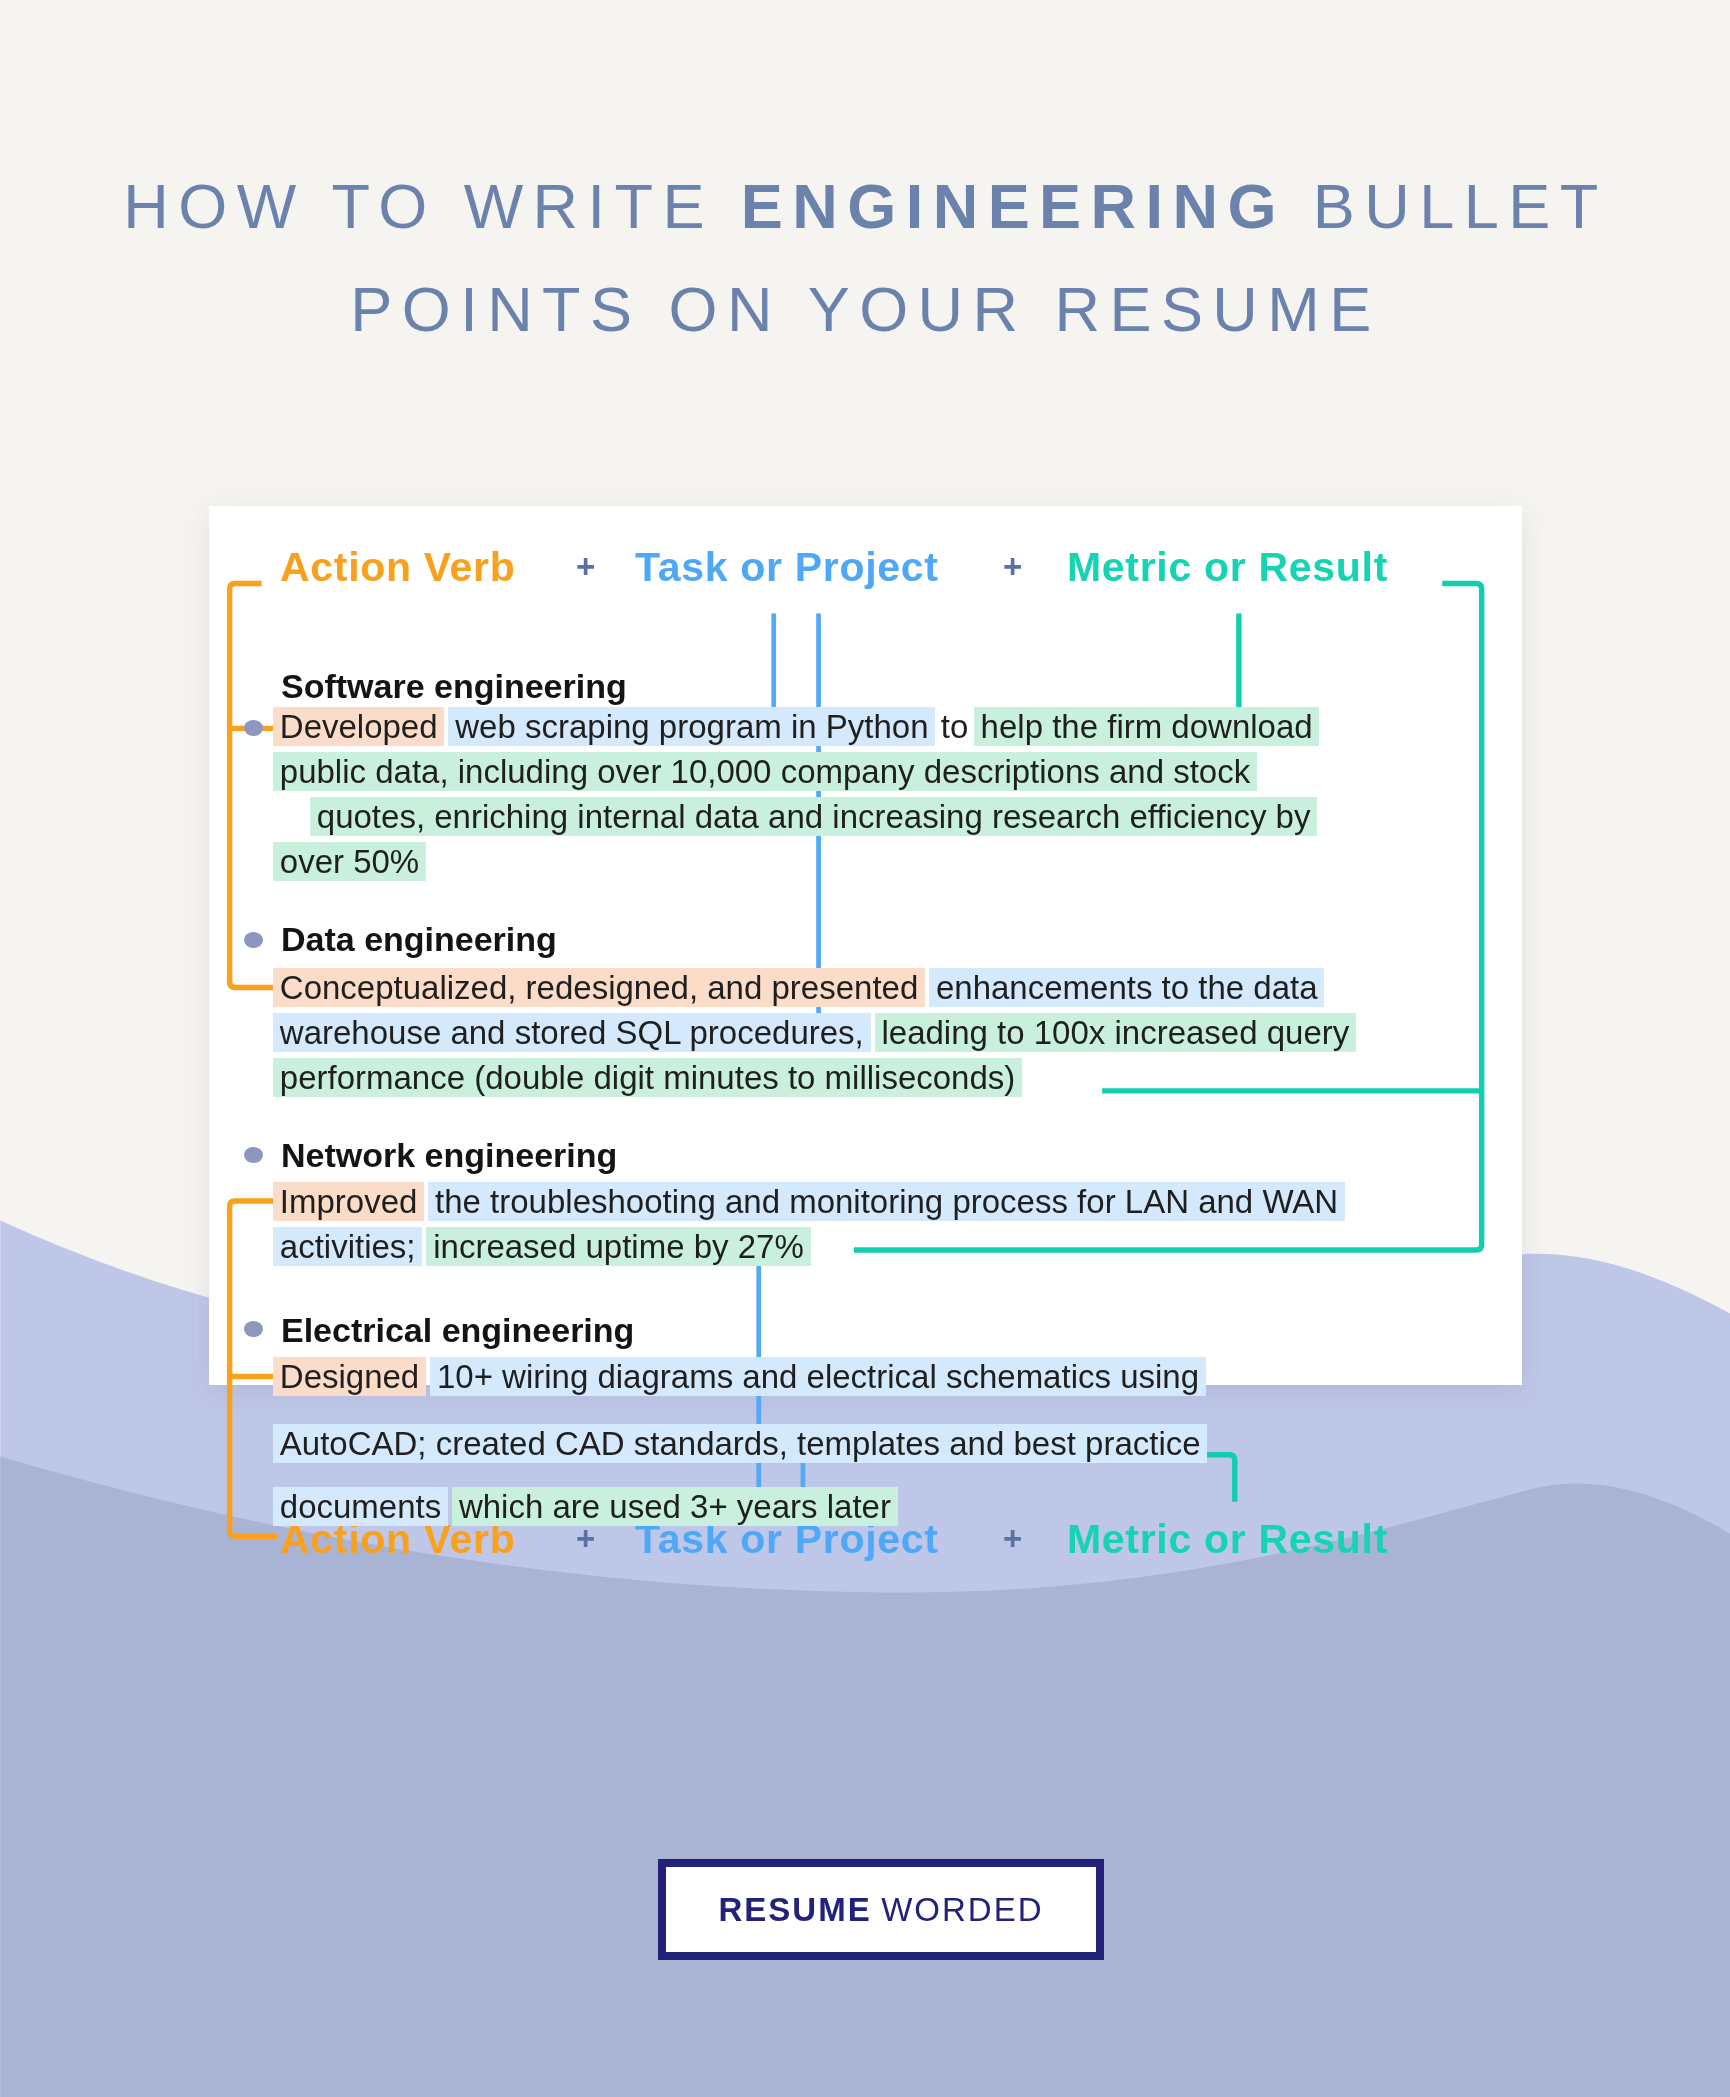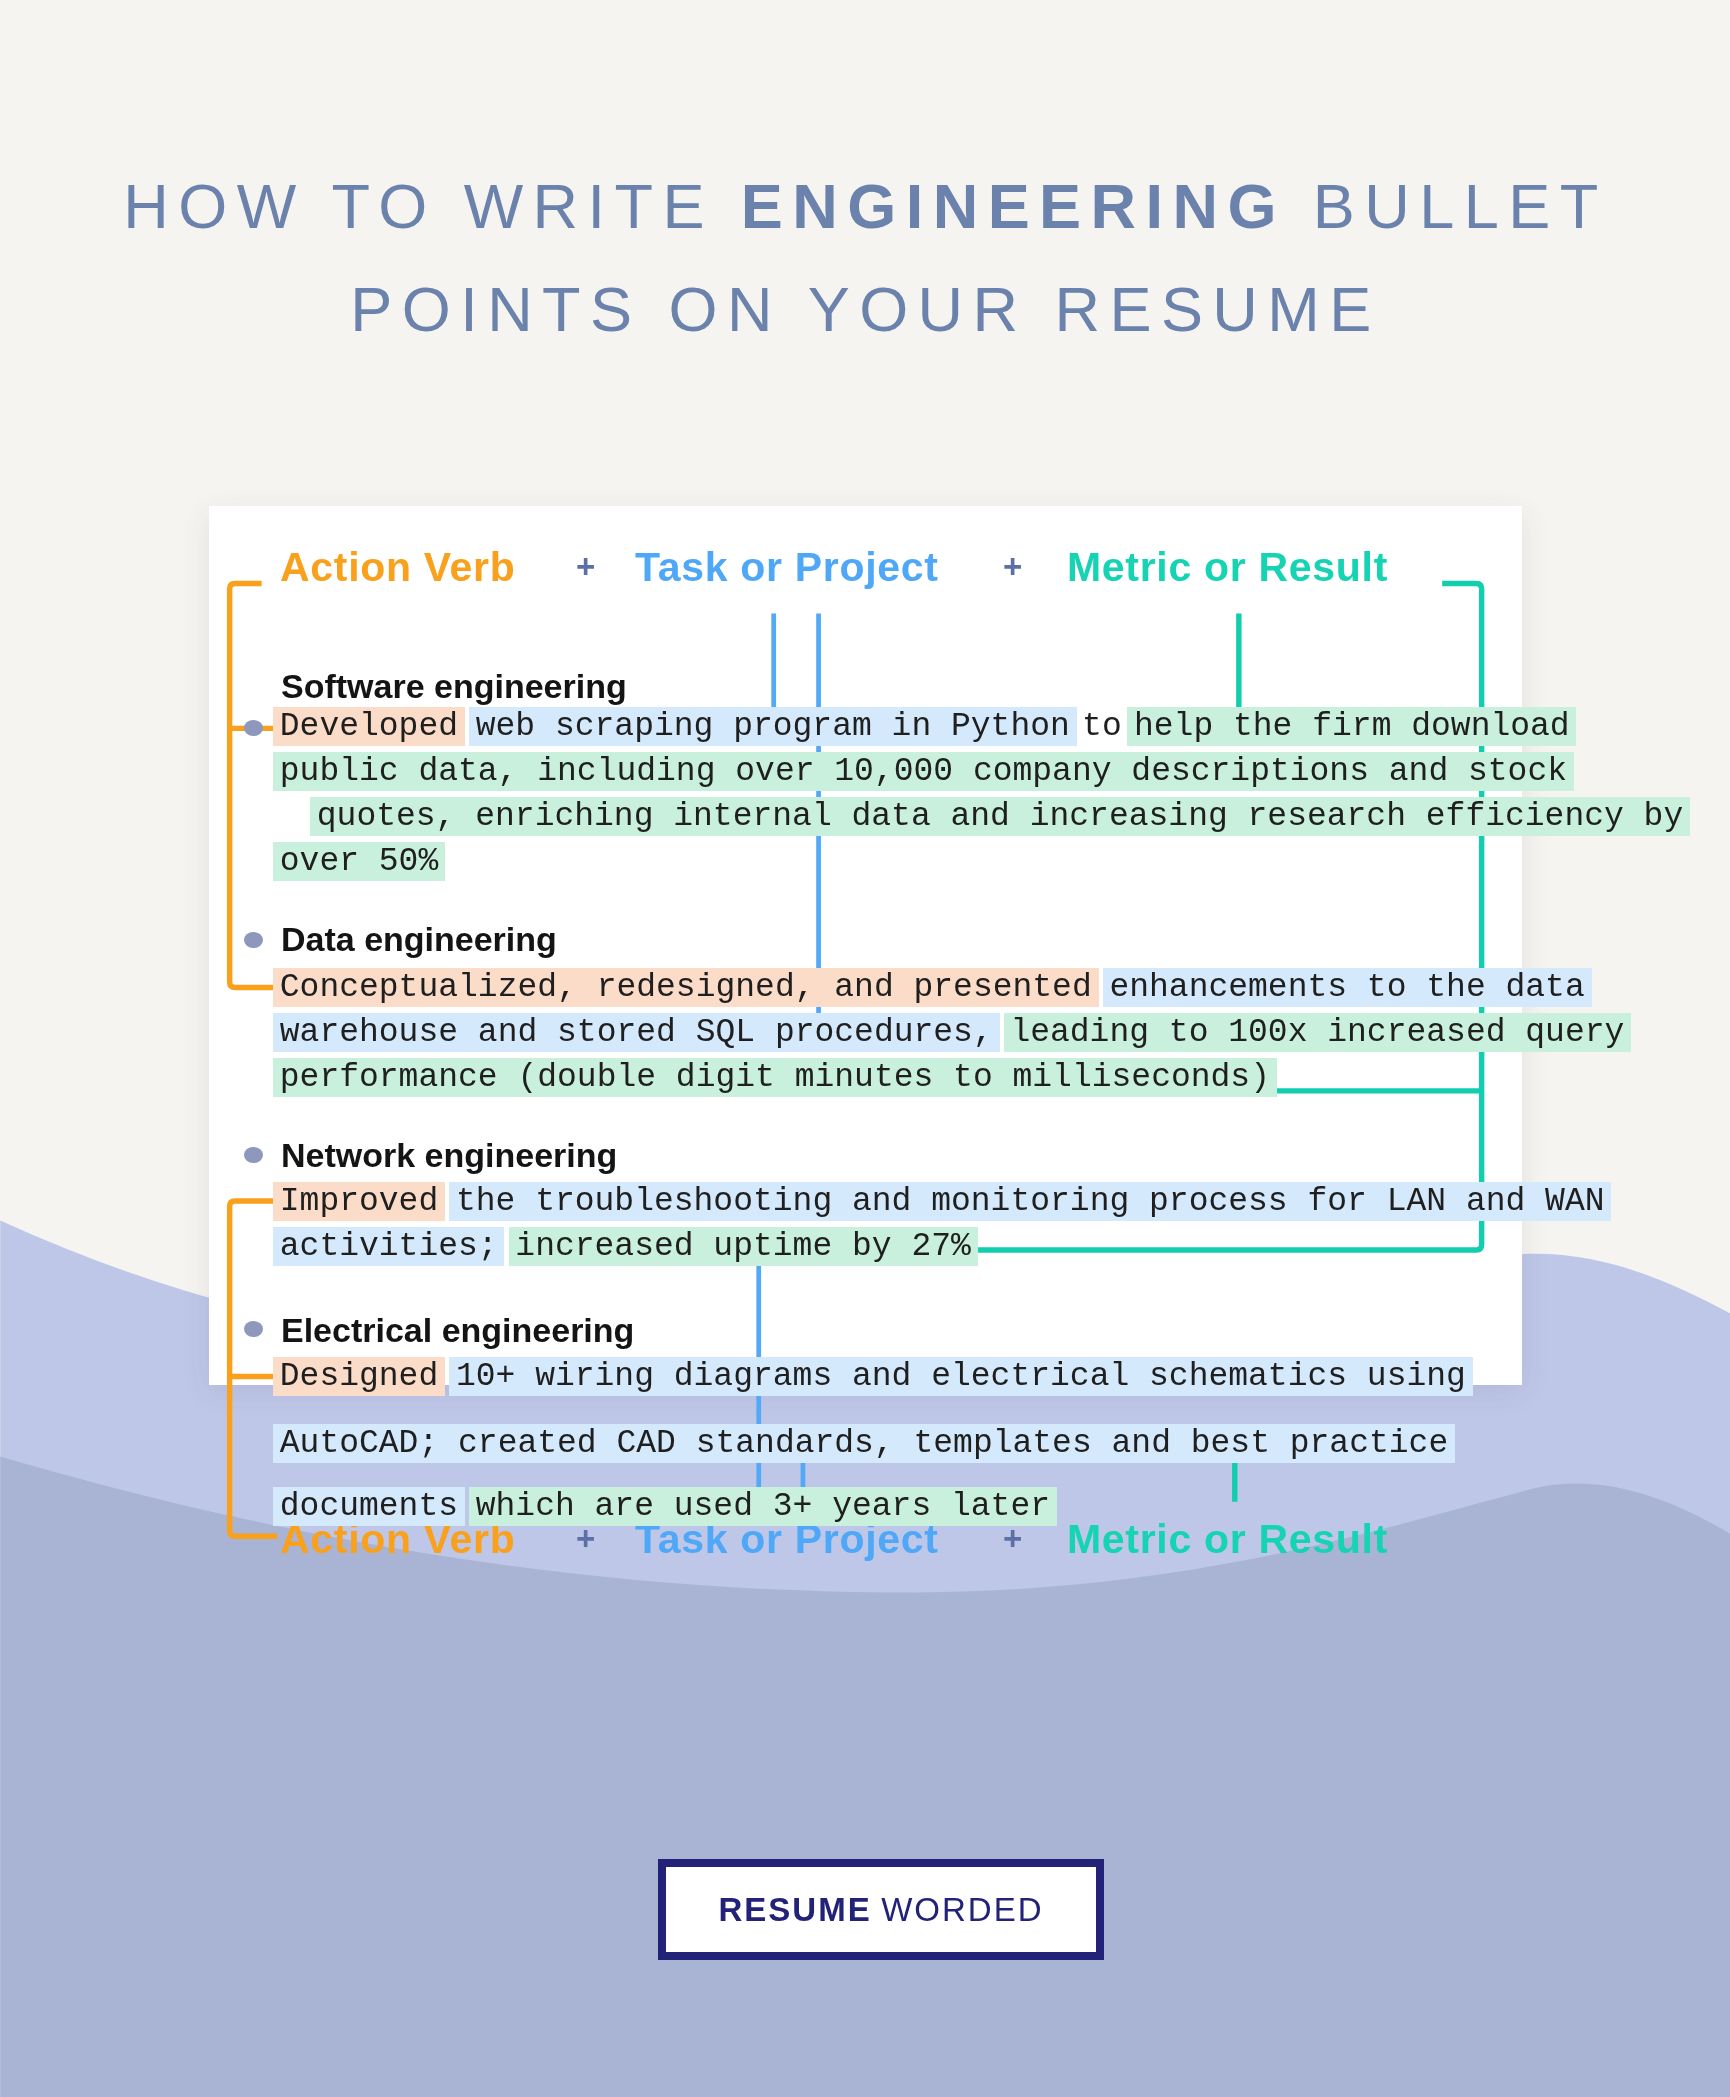--- a/index.html
+++ b/index.html
@@ -60,21 +60,21 @@
   .sec-heading{
     position:absolute;left:72px;font-size:34px;line-height:35px;
     font-weight:700;color:var(--c-heading);white-space:nowrap;
   }
   .dot{
     position:absolute;left:35px;width:19px;height:16.3px;border-radius:50%;
     background:var(--c-dot);
   }
   .bullet-line{
     position:absolute;left:64px;height:39px;display:flex;align-items:center;
-    font-size:33px;line-height:39px;color:var(--c-body);white-space:nowrap;font-family:Liberation Mono, monospace;
+    font-size:33px;line-height:39px;color:var(--c-body);white-space:nowrap;
   }
   .seg{display:inline-flex;align-items:center;height:39px;padding:0 6.8px;}
   .seg + .seg{margin-left:4.1px;}
   .seg.peach{background:var(--c-peach);}
   .seg.blue{background:var(--c-hlblue);}
   .seg.green{background:var(--c-hlgreen);}
   .seg.none{background:transparent;padding:0 1.4px;}
   
   .logo{
     position:absolute;left:658px;top:1859px;width:446px;height:101px;

